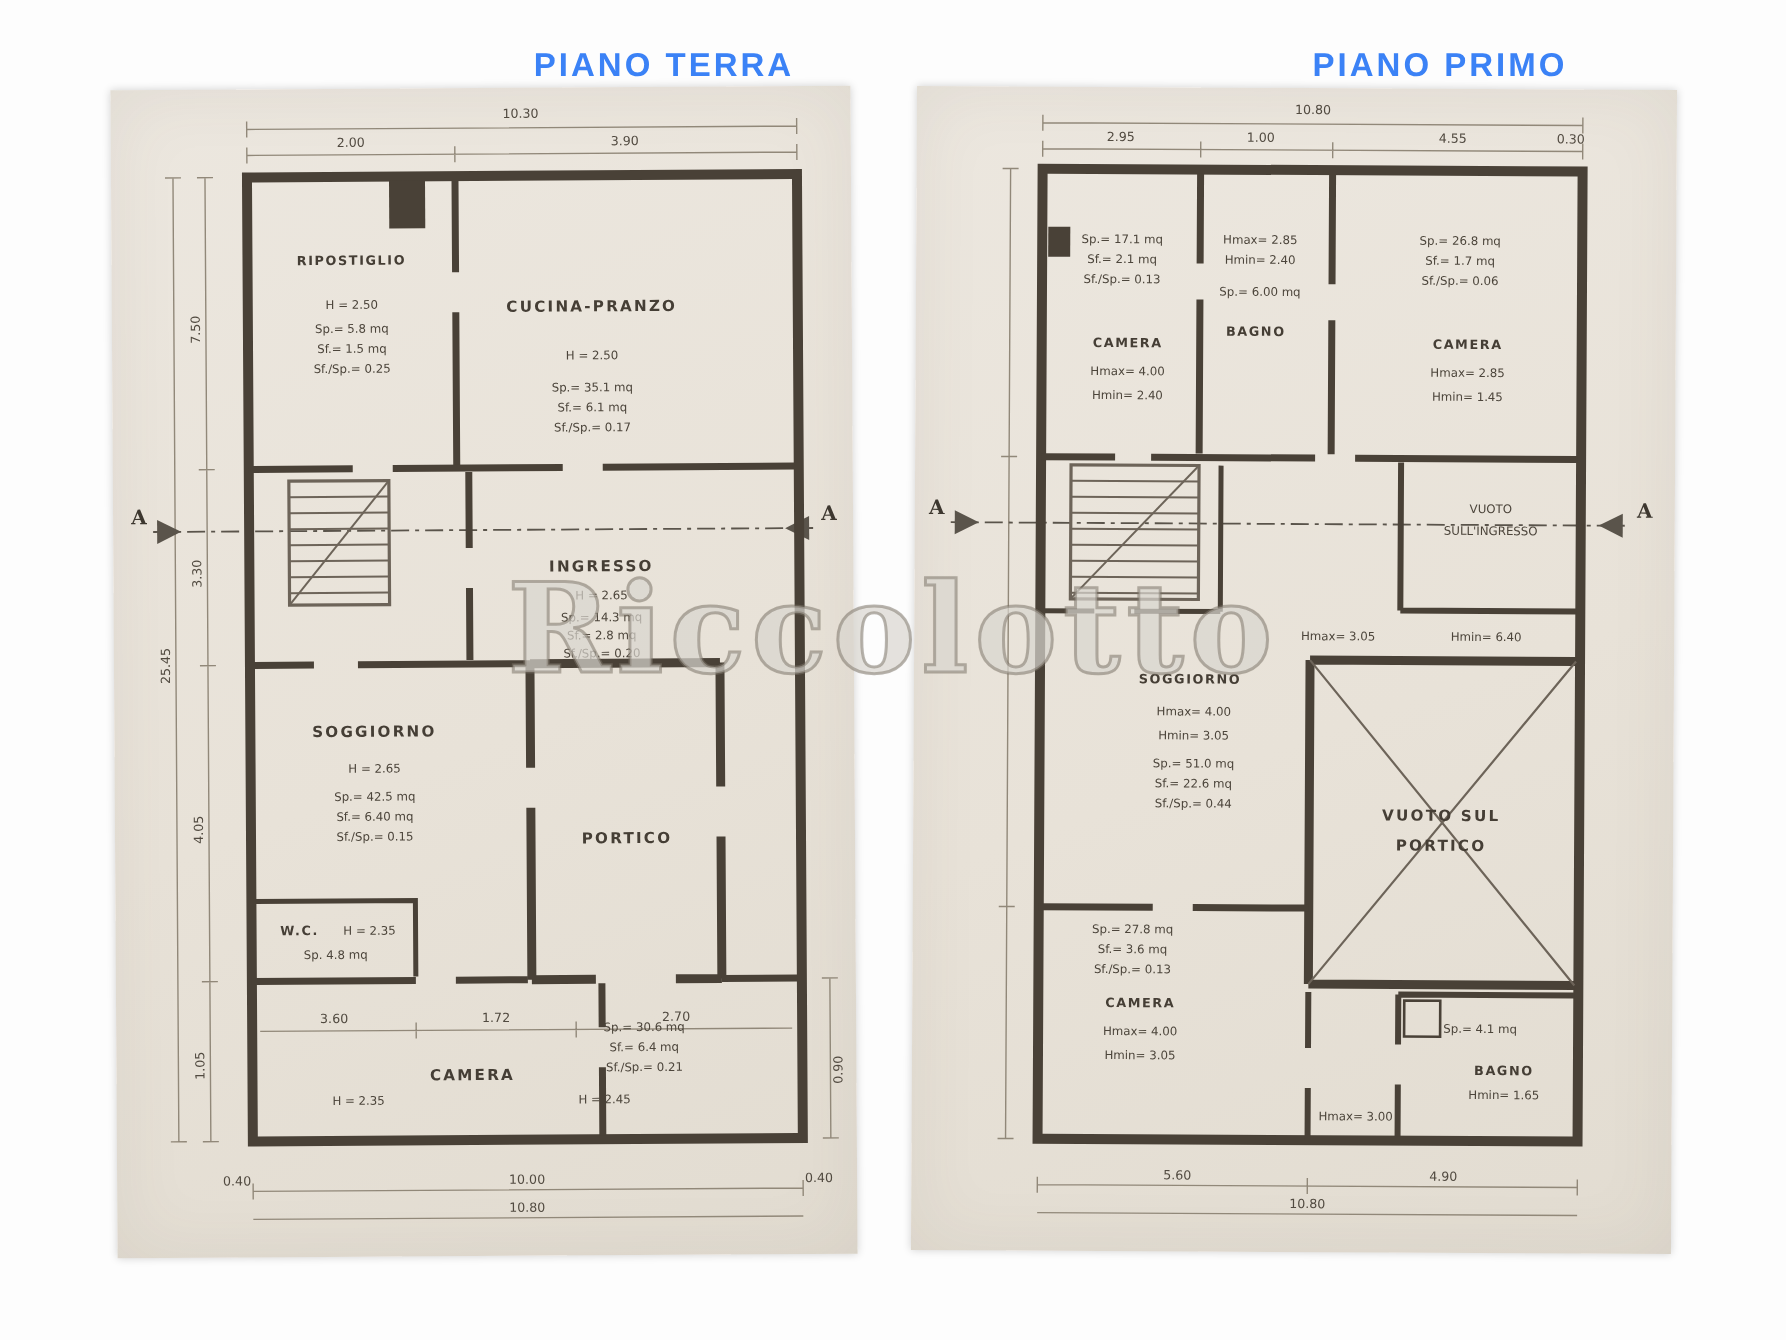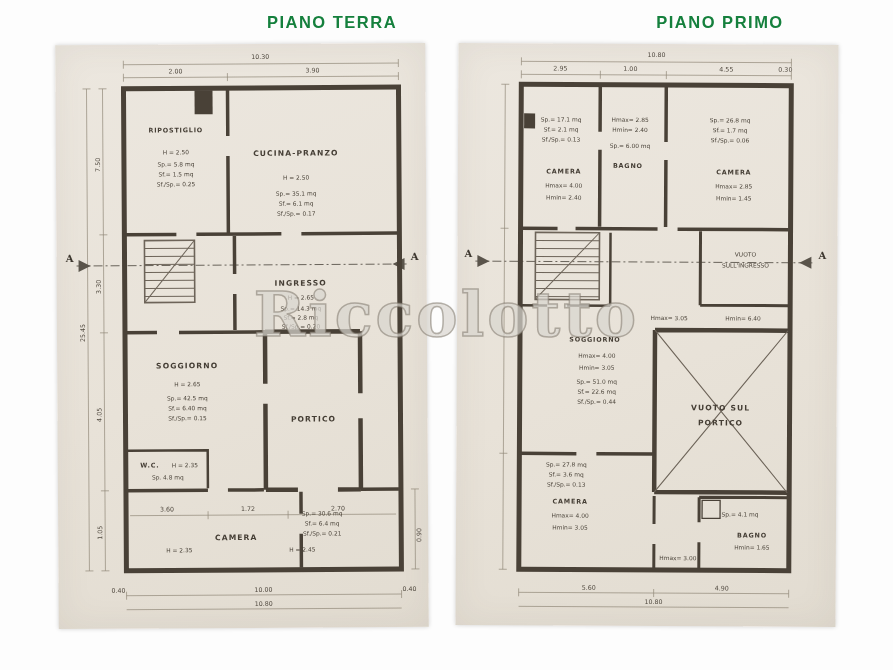--- a/index.html
+++ b/index.html
@@ -1,22 +1,22 @@
 <!DOCTYPE html>
 <html><head>
 <meta charset="utf-8">
 <style>
   html,body{margin:0;padding:0;}
   body{
     width:893px;height:670px;position:relative;overflow:hidden;
     background:#fdfdfd;font-family:"Liberation Sans",sans-serif;
   }
   .plan-title{
-    position:absolute;top:13px;transform:translateX(-50%);
-    font:700 16.5px "Liberation Sans",sans-serif;letter-spacing:1.5px;color:#15803d;
+    position:absolute;top:24px;transform:translateX(-50%);
+    font:700 16.5px "Liberation Sans",sans-serif;letter-spacing:1.5px;color:#3b82f6;
     white-space:nowrap;
   }
   .paper{
     position:absolute;
     background:linear-gradient(160deg,#ece7df 0%,#e8e2d8 55%,#e2dcd1 100%);
     box-shadow:0 0 4px rgba(0,0,0,0.18), inset 0 0 35px rgba(90,80,60,0.08);
   }
   .paper svg{display:block;width:100%;height:100%;}
   
   text{font-family:"DejaVu Sans",sans-serif;fill:#453e35;}

